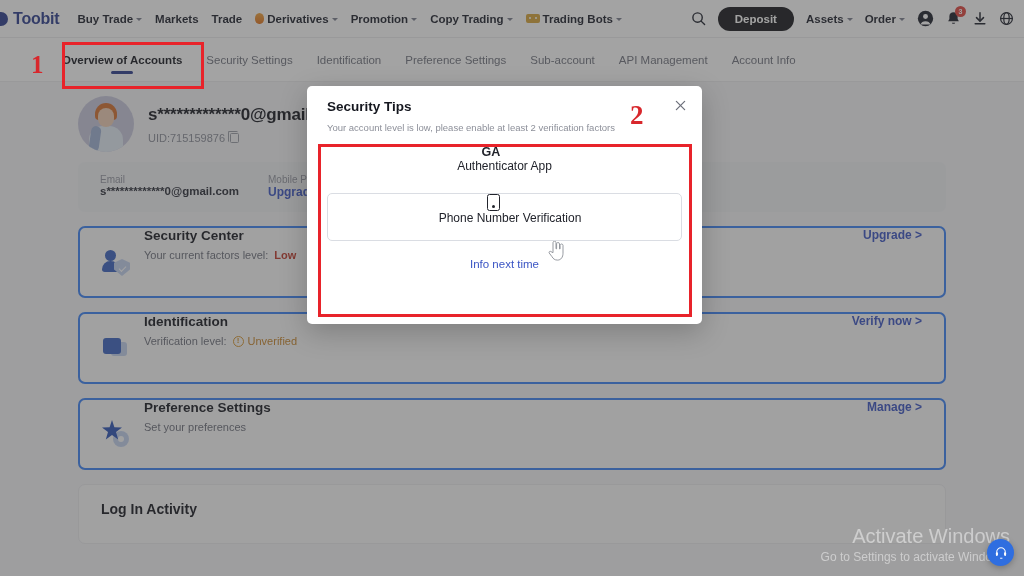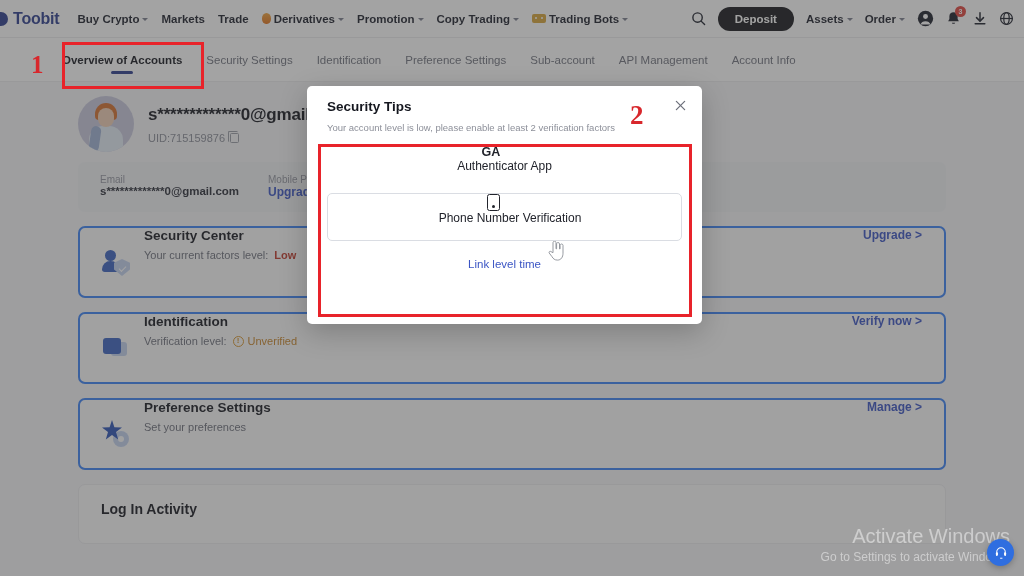--- a/index.html
+++ b/index.html
@@ -419,21 +419,21 @@
   <div class="page-layer">
 
     <div class="topnav">
       <div class="brand">
         <div class="brand-mark"></div>
         <div class="brand-text">Toobit</div>
       </div>
 
       <div class="nav-items">
         <div class="nav-item">
-          <span>Buy Crypto</span>
+          <span>Buy Trade</span>
           <span class="caret"></span>
         </div>
         <div class="nav-item">
           <span>Markets</span>
         </div>
         <div class="nav-item">
           <span>Trade</span>
         </div>
         <div class="nav-item">
           <span class="fire-dot"></span>
@@ -621,21 +621,21 @@
         <div class="opt-icon">GA</div>
         <div class="opt-label">Authenticator App</div>
       </div>
       <div class="opt-row bordered">
         <div class="opt-icon">
           <span class="phone-ic"></span>
         </div>
         <div class="opt-label">Phone Number Verification</div>
       </div>
       <div class="modal-foot">
-        <span class="link-next">Link level time</span>
+        <span class="link-next">Info next time</span>
       </div>
     </div>
   </div>
 
   <div class="anno-box" style="left:62px; top:42px; width:142px; height:47px;"></div>
   <div class="anno-num" style="left:31px; top:51px; font-size:25px;">1</div>
 
   <div class="anno-box" style="left:318px; top:144px; width:374px; height:173px;"></div>
   <div class="anno-num" style="left:630px; top:100px; font-size:27px;">2</div>
 

